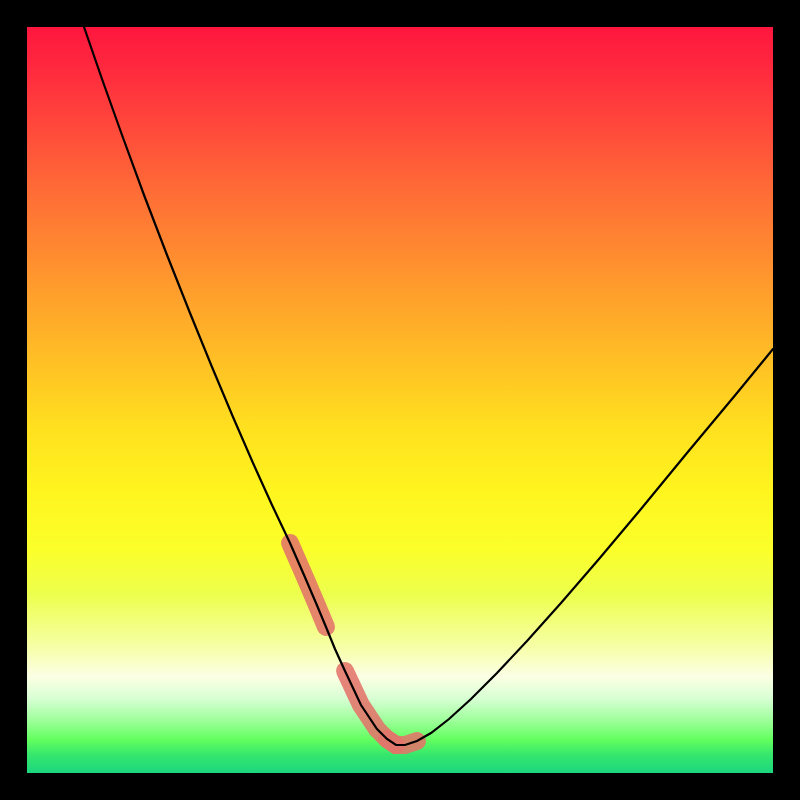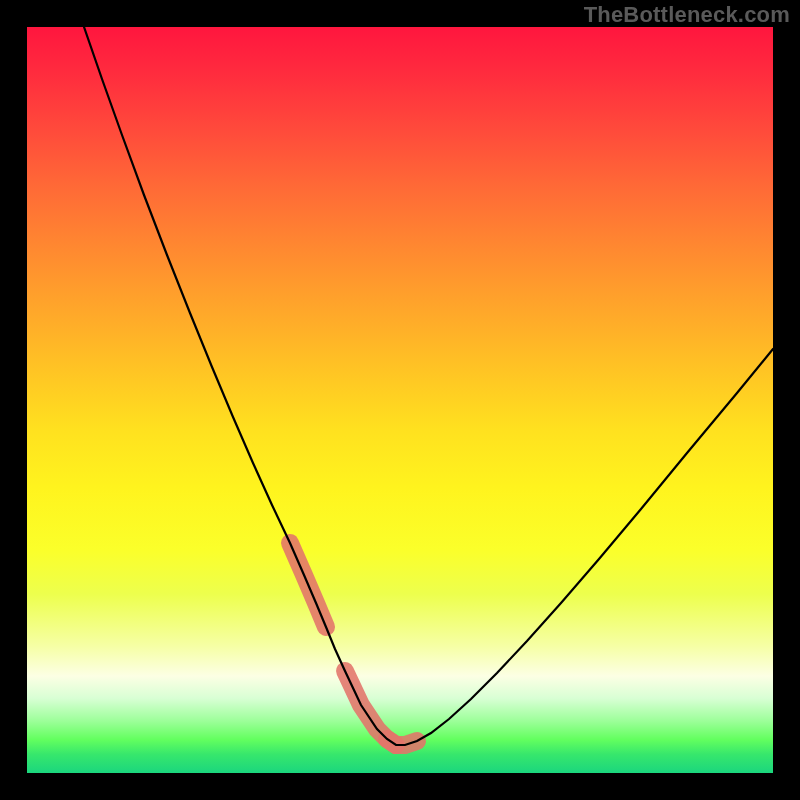--- a/index.html
+++ b/index.html
@@ -79,14 +79,13 @@
 <div class="frame">
   <div class="plot-area">
     <div class="gradient-bg"></div>
     <svg class="curve" viewBox="0 0 746 746" preserveAspectRatio="none">
       <path id="hl-left" class="thick-soft" d="M 263 516 L 277 548 L 289 576 L 299 600"></path>
       <path id="hl-trough" class="thick-soft" d="M 318 644 L 334 678 L 350 702 L 360 712 L 369 718"></path>
       <path id="hl-right" class="thick-soft" d="M 360 712 L 369 718 L 378 718 L 390 714"></path>
       <path id="main-curve" class="thin-core" d="M 57 0 L 75 52 L 95 108 L 117 168 L 140 228 L 163 286 L 185 340 L 206 390 L 226 436 L 245 478 L 263 516 L 277 548 L 289 576 L 299 600 L 308 622 L 318 644 L 334 678 L 350 702 L 360 712 L 369 718 L 378 718 L 390 714 L 404 706 L 422 692 L 444 672 L 470 646 L 500 614 L 534 576 L 572 532 L 614 482 L 660 426 L 710 366 L 746 322"></path>
     </svg>
   </div>
-  <div class="watermark">TheBottleneck.com</div>
 </div>
 
 </body></html>

